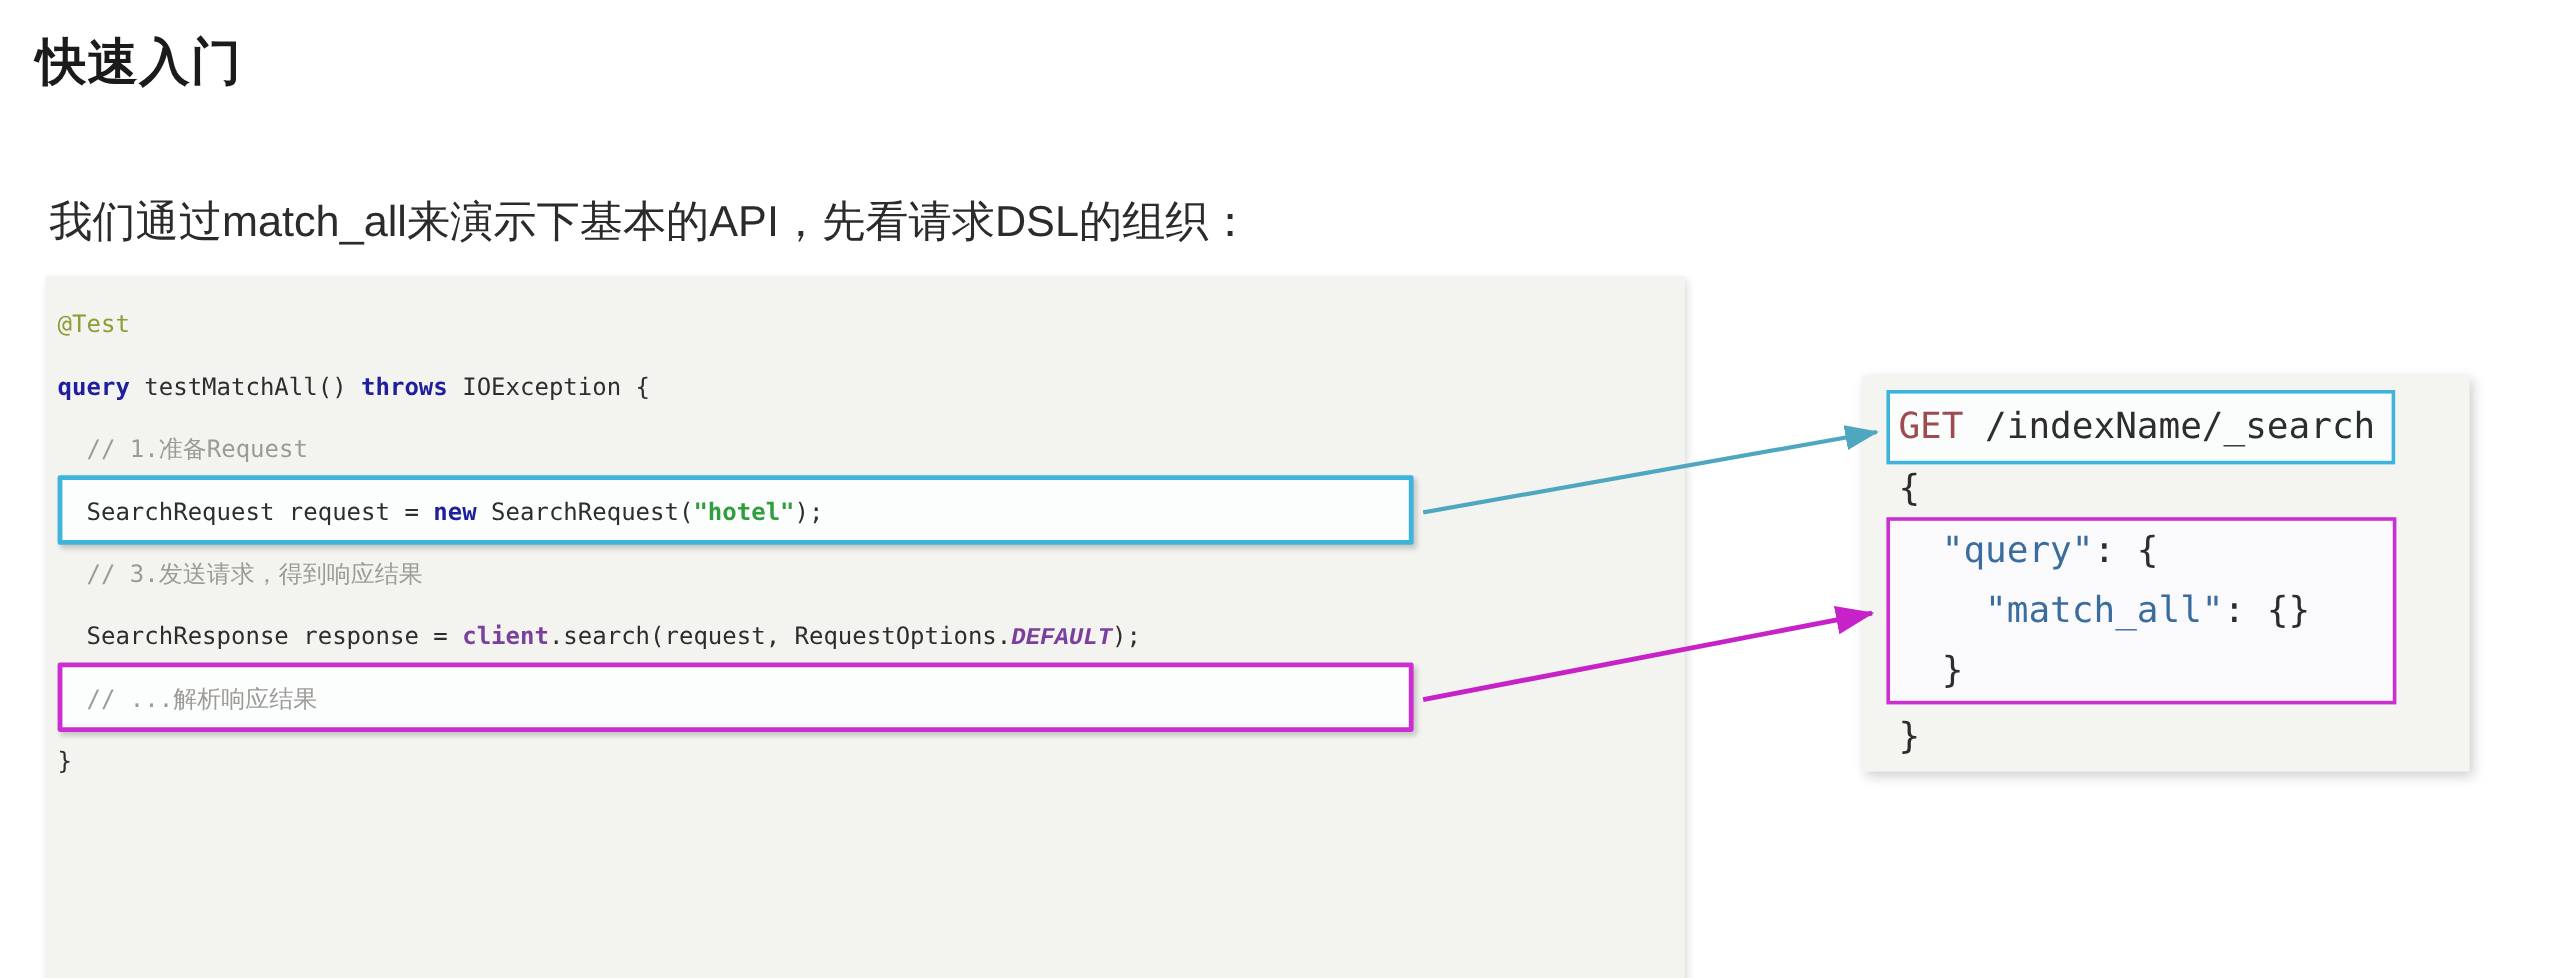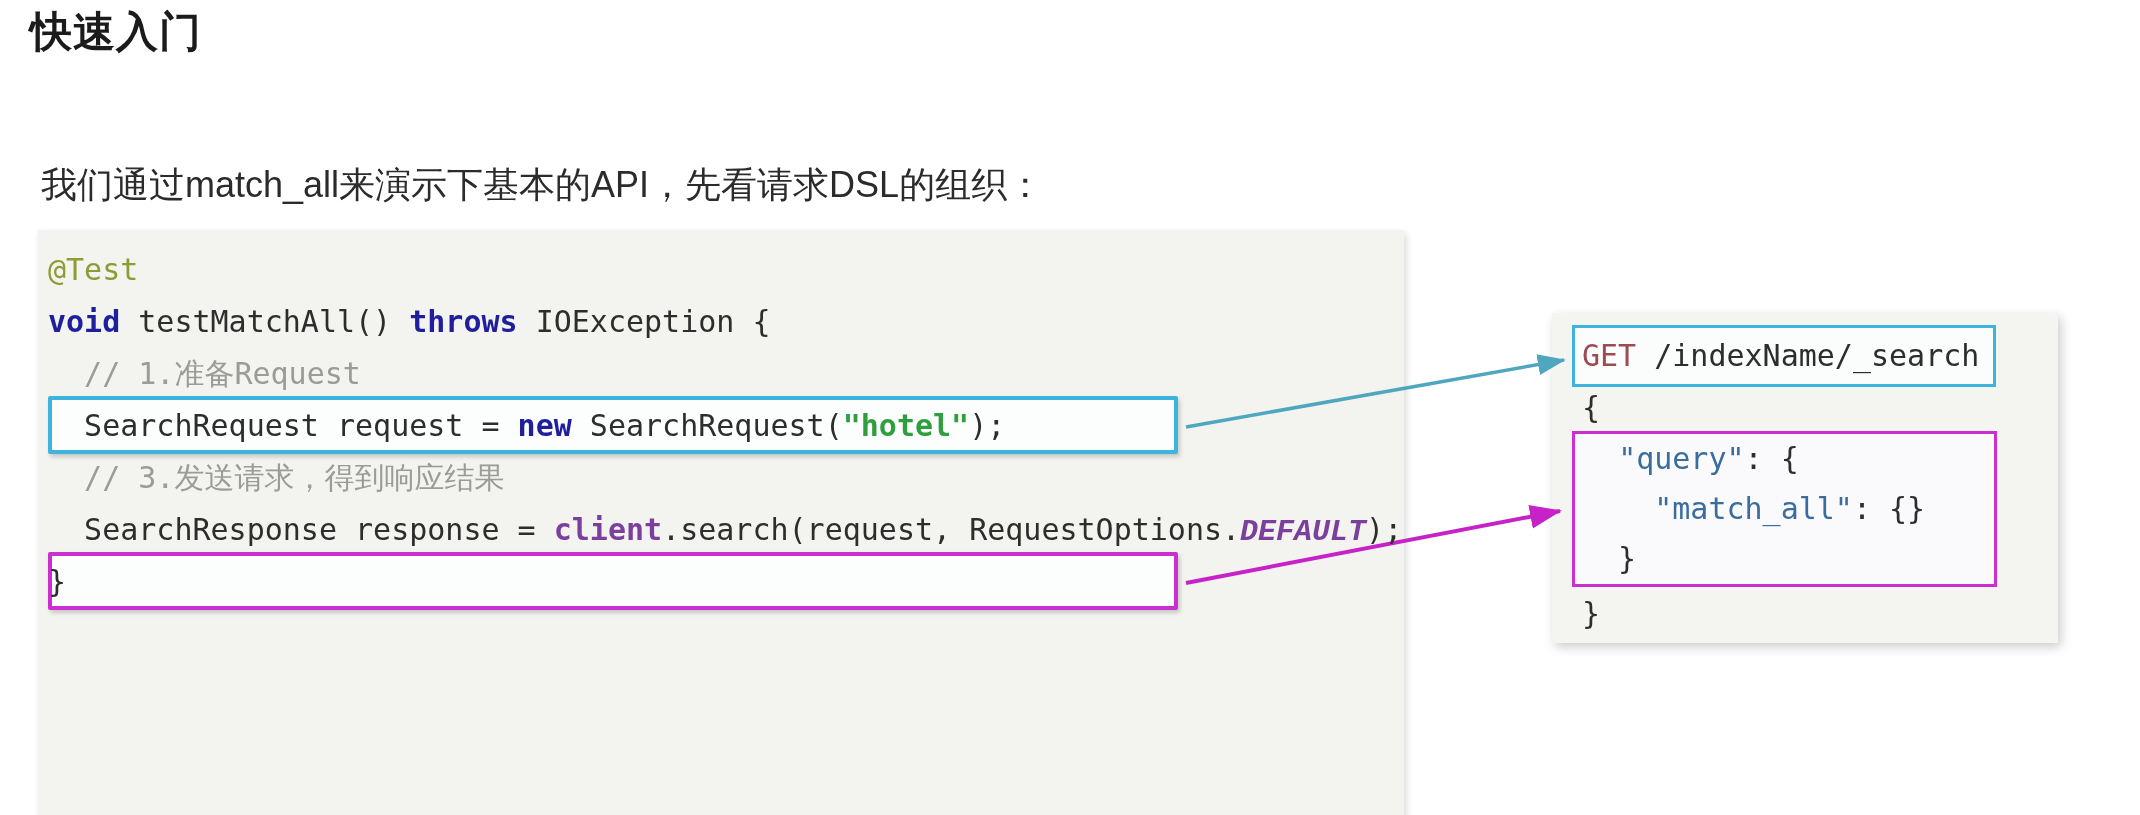--- a/index.html
+++ b/index.html
@@ -2,37 +2,37 @@
 <html><head>
 <meta charset="utf-8">
 <style>
   html,body{margin:0;padding:0;}
   body{
     width:2140px;height:815px;position:relative;overflow:hidden;
     background:#ffffff;
     font-family:"Liberation Sans","DejaVu Sans",sans-serif;
   }
   .page-title{
-    position:absolute;left:30px;top:4px;margin:0;
+    position:absolute;left:30px;top:24px;margin:0;
     font-size:42px;font-weight:bold;color:#1b1b1b;letter-spacing:1px;
   }
   .intro-text{
     position:absolute;left:30px;top:150px;margin:11px;
     font-size:36px;color:#2b2b2b;
   }
   
   .mono{font-family:"DejaVu Sans Mono","Liberation Mono",monospace;}
   .java-block{
     position:absolute;left:38px;top:230px;width:1366px;height:600px;
     background:#f3f3ef;box-shadow:2px 3px 7px rgba(0,0,0,0.15);
     padding-top:14px;box-sizing:border-box;
   }
   .code-line{
     position:relative;z-index:2;height:52px;line-height:52px;
-    padding-left:10px;white-space:pre;font-size:30px;color:#2d2d2d;
+    padding-left:10px;white-space:pre;font-size:20px;color:#2d2d2d;
   }
   .hl-box{
     position:absolute;z-index:1;left:10px;width:1130px;height:58px;
     box-sizing:border-box;border-radius:2px;
     background:#fcfdfd;box-shadow:2px 3px 4px rgba(0,0,0,0.18);
   }
   .hl-blue{top:166px;border:4px solid #3eb3dc;}
   .hl-magenta{top:322px;border:4px solid #cb2fd2;}
   
   .dsl-block{
@@ -73,25 +73,26 @@
 </head>
 <body>
 
 <h1 class="page-title">快速入门</h1>
 <p class="intro-text">我们通过match_all来演示下基本的API，先看请求DSL的组织：</p>
 
 <div class="java-block mono">
   <div class="hl-box hl-blue"></div>
   <div class="hl-box hl-magenta"></div>
   <div class="code-line"><span class="tok-ann">@Test</span></div>
-  <div class="code-line"><span class="tok-kw">void</span><span class="tok-p"> testMatchAll() </span><span class="tok-kw">throws</span><span class="tok-p"> IOException {</span></div>
+  <div class="code-line"><span class="tok-kw">query</span><span class="tok-p"> testMatchAll() </span><span class="tok-kw">throws</span><span class="tok-p"> IOException {</span></div>
   <div class="code-line"><span class="tok-cmt">  // 1.准备Request</span></div>
   <div class="code-line"><span class="tok-p">  SearchRequest request = </span><span class="tok-kw">new</span><span class="tok-p"> SearchRequest(</span><span class="tok-str">"hotel"</span><span class="tok-p">);</span></div>
   <div class="code-line"><span class="tok-cmt">  // 3.发送请求，得到响应结果</span></div>
   <div class="code-line"><span class="tok-p">  SearchResponse response = </span><span class="tok-field">client</span><span class="tok-p">.search(request, RequestOptions.</span><span class="tok-const">DEFAULT</span><span class="tok-p">);</span></div>
+  <div class="code-line"><span class="tok-cmt">  // ...解析响应结果</span></div>
   <div class="code-line"><span class="tok-p">}</span></div>
 </div>
 
 <div class="dsl-block mono">
   <div class="dsl-get-box">
     <div class="boxline"><span class="tok-http">GET</span><span class="tok-p"> /indexName/_search</span></div>
   </div>
   <div class="dsl-line" style="top:70px;"><span class="tok-p">{</span></div>
   <div class="dsl-query-box">
     <div class="boxline"><span class="tok-p">  </span><span class="tok-key">"query"</span><span class="tok-p">: {</span></div>

